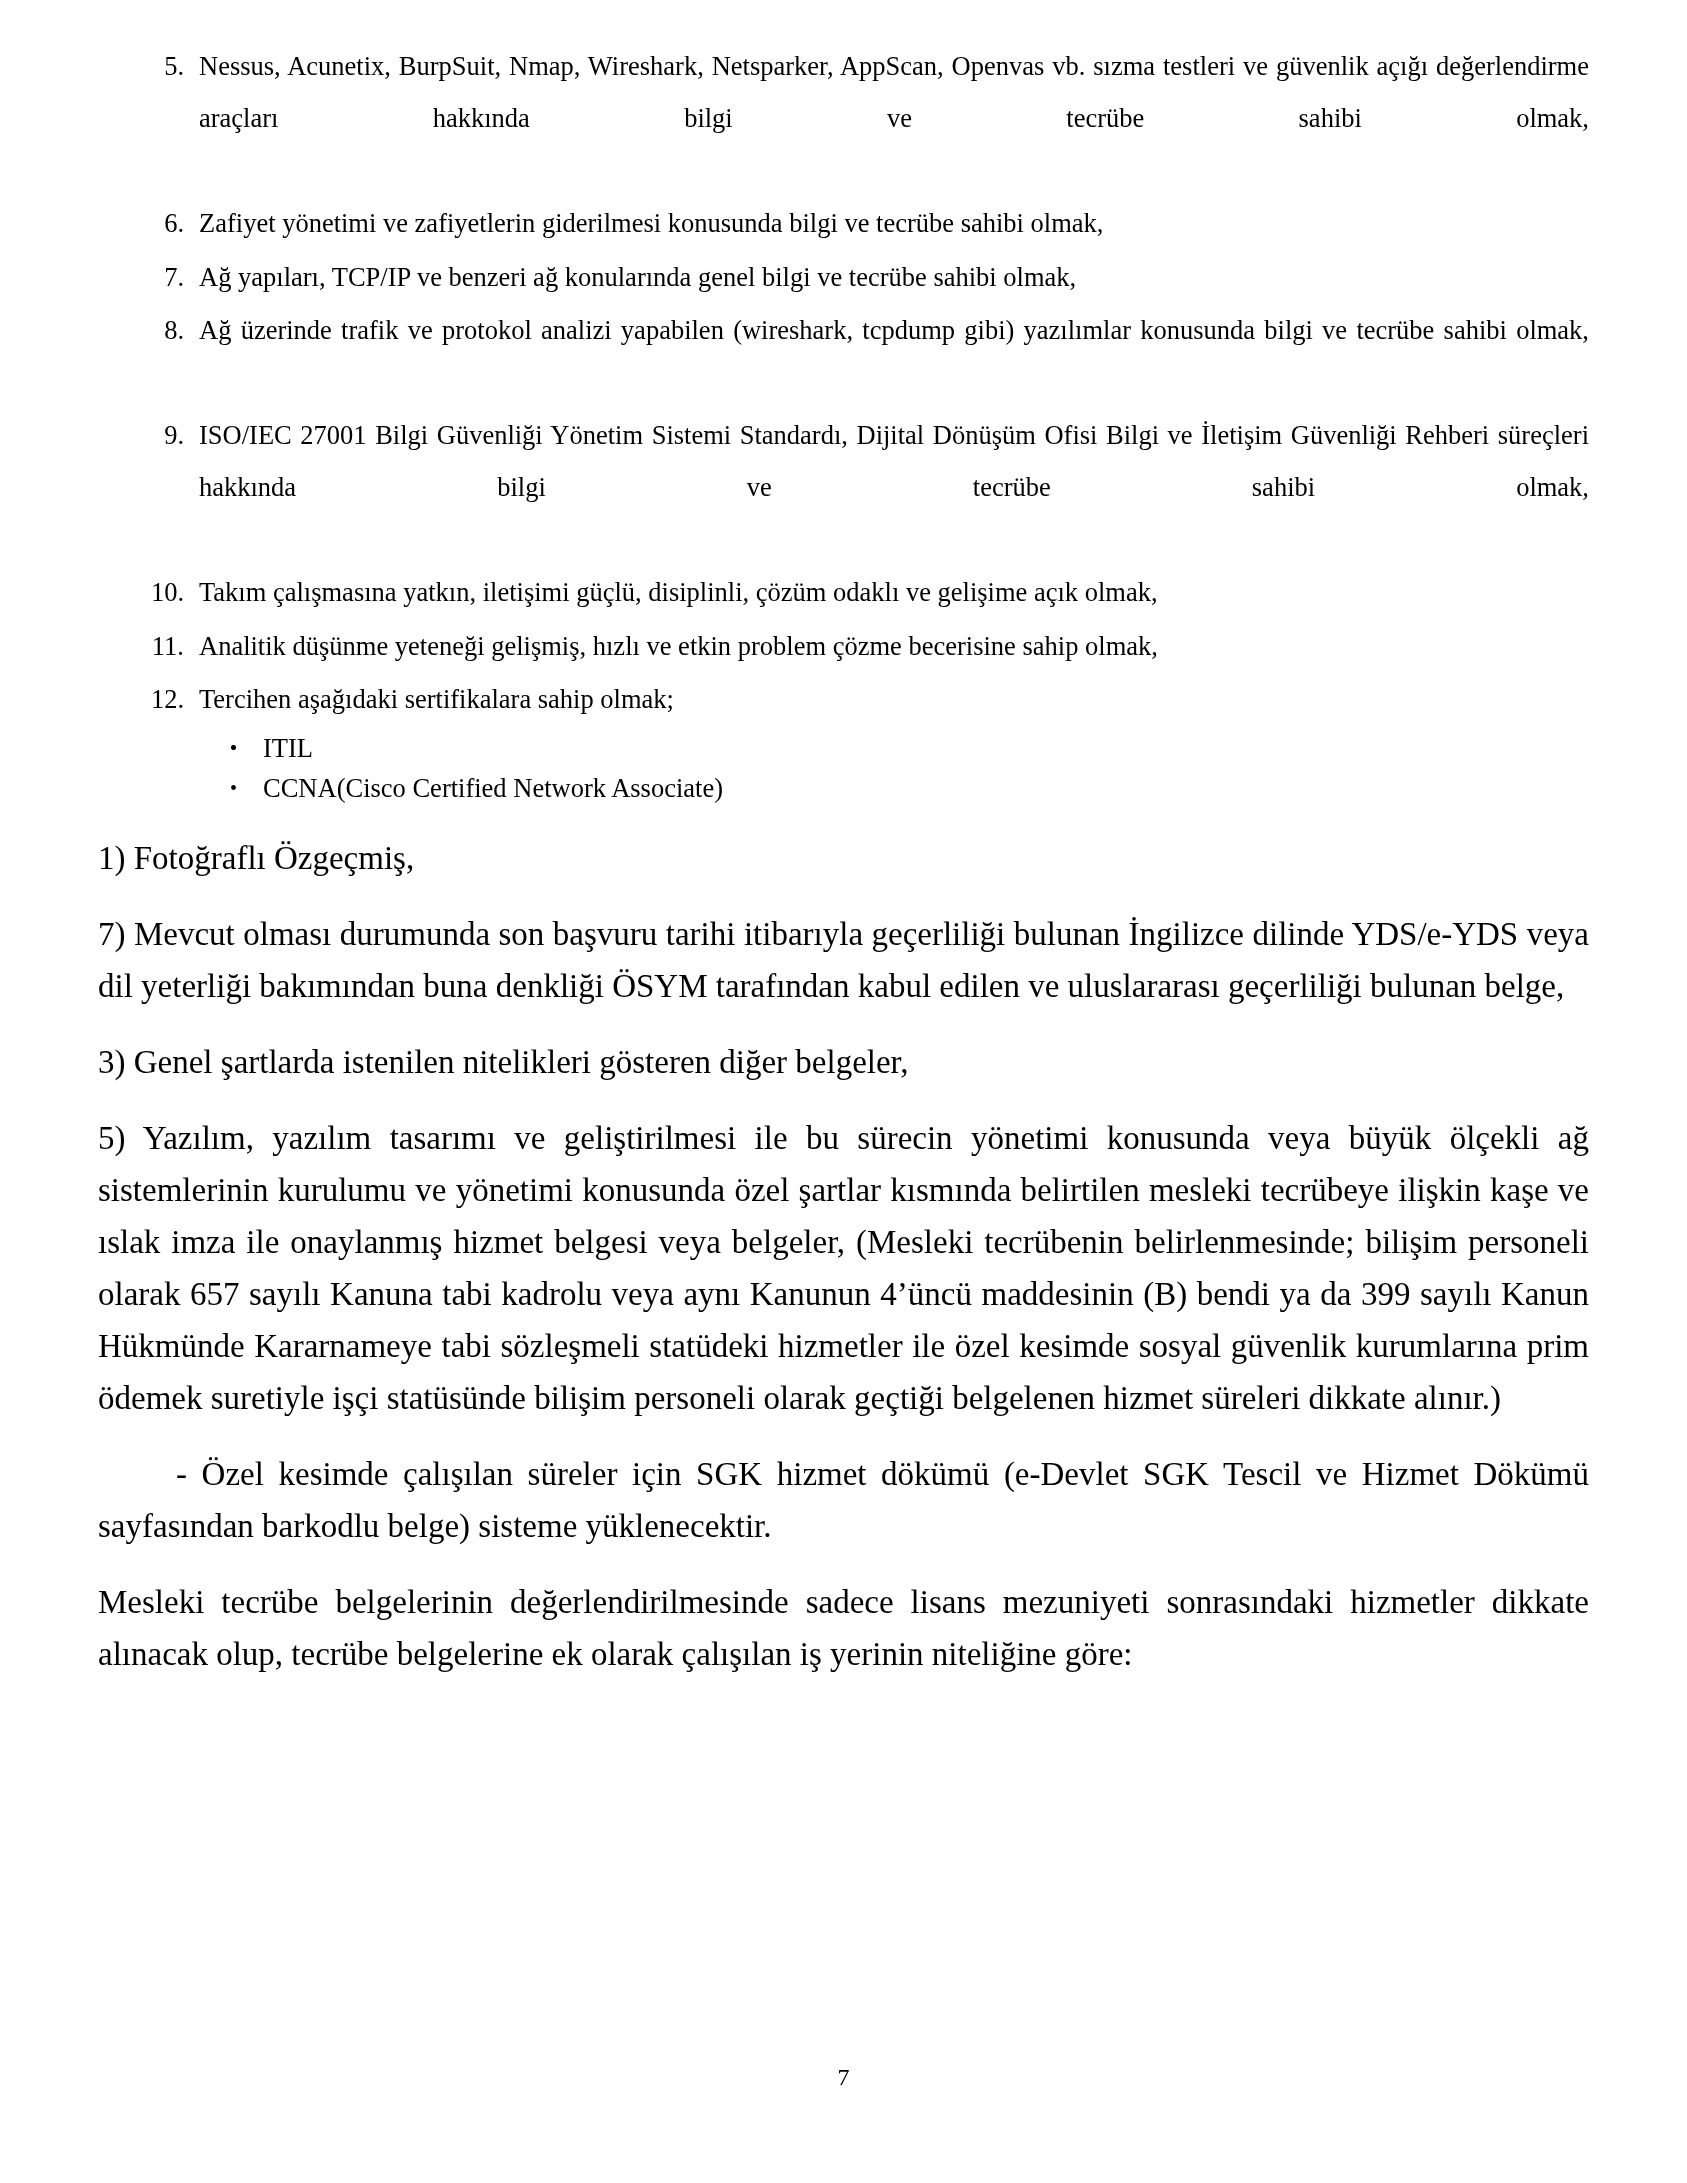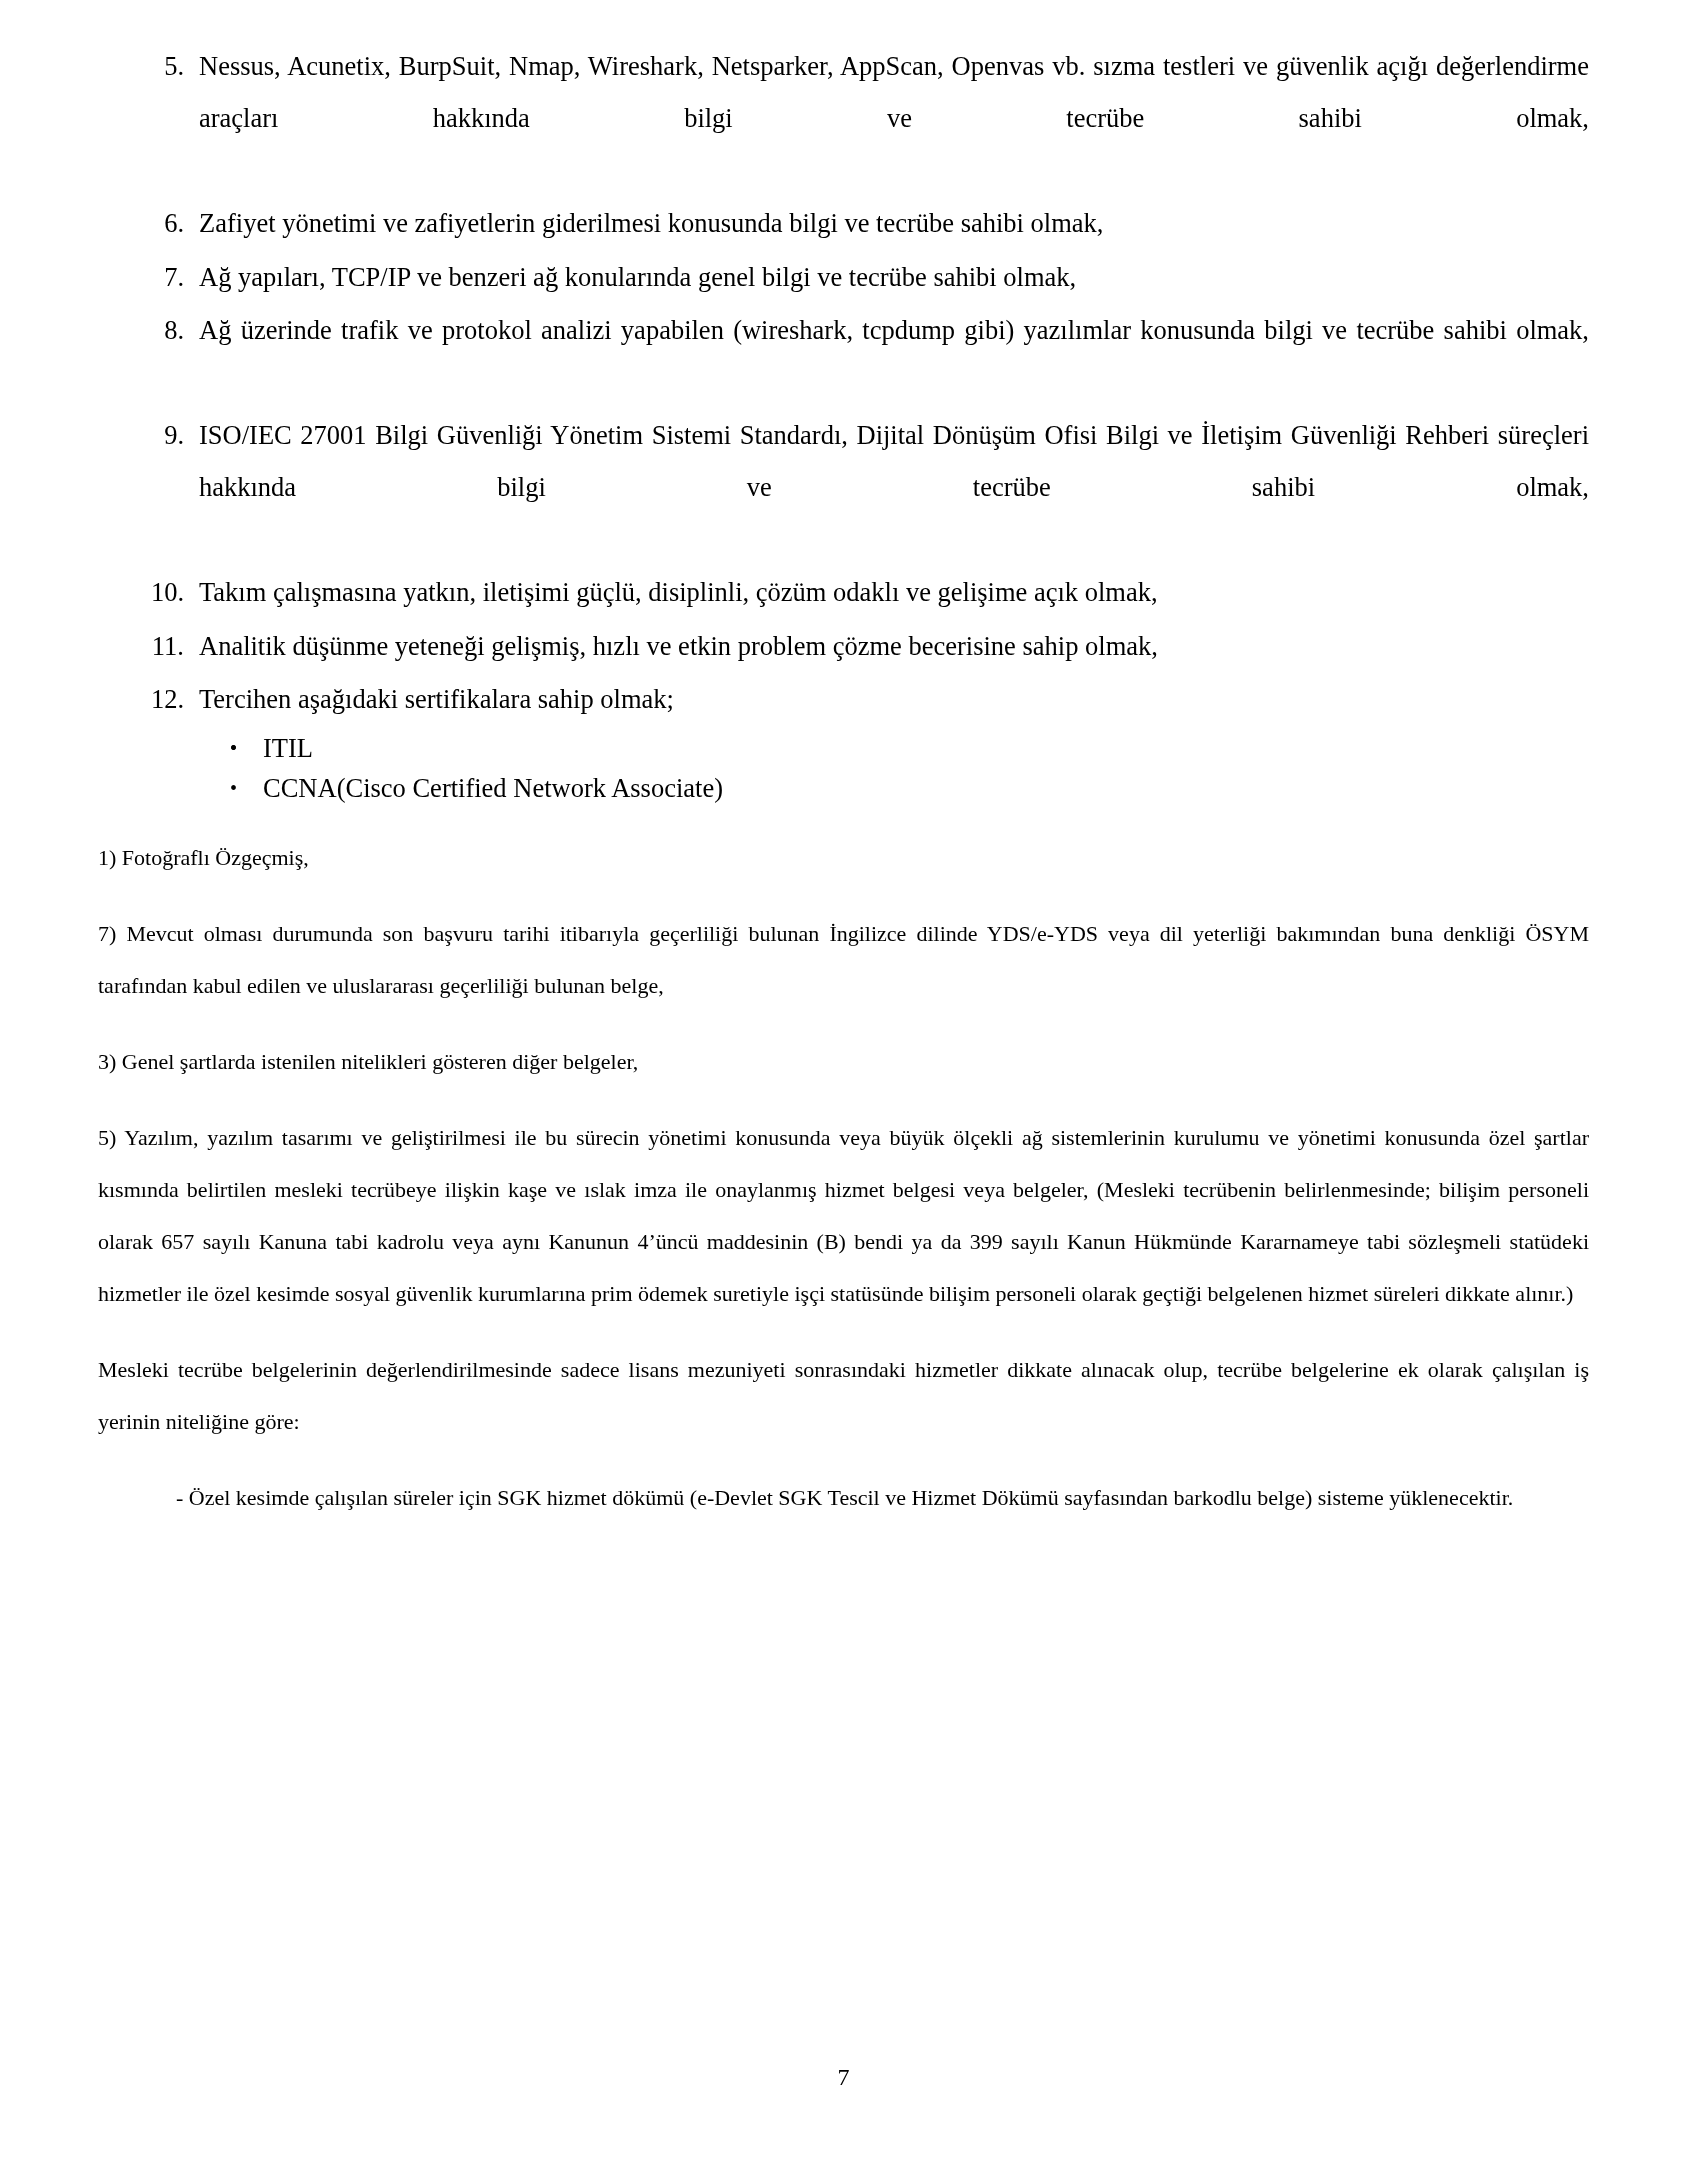--- a/index.html
+++ b/index.html
@@ -86,21 +86,21 @@
   
   .section-heading {
     font-size: 26.5px;
     font-weight: bold;
     line-height: 37px;
     margin: 61px 0 0 6.6px;
   }
 
   
   .para {
-    font-size: 22px;
+    font-size: 33px;
     line-height: 52px;
     text-align: justify;
     text-justify: inter-word;
     margin: 24px 0 0 0;
   }
   .para-indent {
     text-indent: 78px;
   }
 
   
@@ -181,21 +181,21 @@
 
     <p class="para">1) Fotoğraflı Özgeçmiş,</p>
 
     <p class="para">7) Mevcut olması durumunda son başvuru tarihi itibarıyla geçerliliği bulunan İngilizce dilinde YDS/e-YDS veya dil yeterliği bakımından buna denkliği ÖSYM tarafından kabul edilen ve uluslararası geçerliliği bulunan belge,</p>
 
     <p class="para">3) Genel şartlarda istenilen nitelikleri gösteren diğer belgeler,</p>
 
 
     <p class="para">5) Yazılım, yazılım tasarımı ve geliştirilmesi ile bu sürecin yönetimi konusunda veya büyük ölçekli ağ sistemlerinin kurulumu ve yönetimi konusunda özel şartlar kısmında belirtilen mesleki tecrübeye ilişkin kaşe ve ıslak imza ile onaylanmış hizmet belgesi veya belgeler, (Mesleki tecrübenin belirlenmesinde; bilişim personeli olarak 657 sayılı Kanuna tabi kadrolu veya aynı Kanunun 4’üncü maddesinin (B) bendi ya da 399 sayılı Kanun Hükmünde Kararnameye tabi sözleşmeli statüdeki hizmetler ile özel kesimde sosyal güvenlik kurumlarına prim ödemek suretiyle işçi statüsünde bilişim personeli olarak geçtiği belgelenen hizmet süreleri dikkate alınır.)</p>
 
+    <p class="para para-indent">- Özel kesimde çalışılan süreler için SGK hizmet dökümü (e-Devlet SGK Tescil ve Hizmet Dökümü sayfasından barkodlu belge) sisteme yüklenecektir.</p>
+
     <p class="para">Mesleki tecrübe belgelerinin değerlendirilmesinde sadece lisans mezuniyeti sonrasındaki hizmetler dikkate alınacak olup, tecrübe belgelerine ek olarak çalışılan iş yerinin niteliğine göre:</p>
-
-    <p class="para para-indent">- Özel kesimde çalışılan süreler için SGK hizmet dökümü (e-Devlet SGK Tescil ve Hizmet Dökümü sayfasından barkodlu belge) sisteme yüklenecektir.</p>
 
   </div>
 
   <div class="page-number">7</div>
 </div>
 
 
 </body></html>

